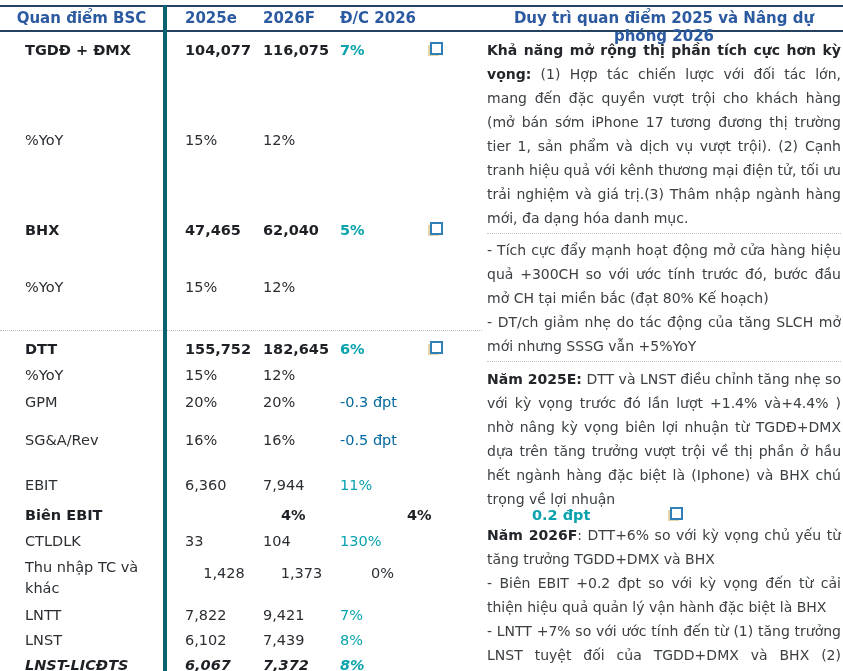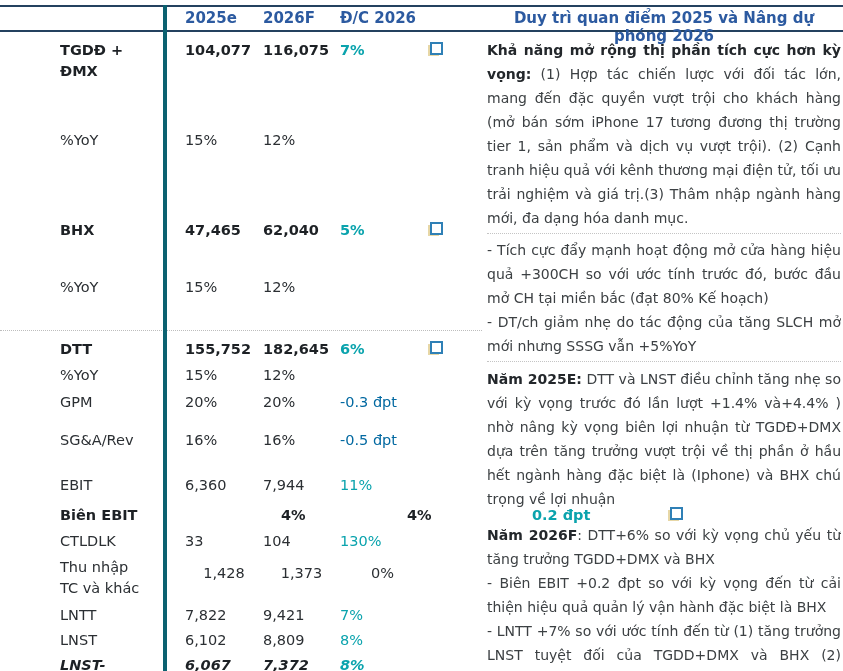--- a/index.html
+++ b/index.html
@@ -15,21 +15,21 @@
   .header-row { position:absolute; left:0; top:7px; width:843px; height:23px; font-size:15px; font-weight:bold; color:#2c5aa0; }
   .h-label { position:absolute; left:0; top:2px; width:163px; text-align:center; }
   .h-2025 { position:absolute; left:185px; top:2px; }
   .h-2026 { position:absolute; left:263px; top:2px; }
   .h-chg { position:absolute; left:340px; top:2px; }
   .h-comment { position:absolute; left:487px; top:2px; width:354px; text-align:center; }
 
   
   .ltable { position:absolute; left:0; top:30px; width:482px; font-size:14.5px; color:#2b2f33; }
   .trow { display:grid; grid-template-columns:163px 22px 78px 77px 85px 30px; align-items:start; }
-  .trow .lbl { padding-left:14px; padding-right:18px; line-height:21px;margin-left:46px; }
+  .trow .lbl { padding-left:25px; padding-right:18px; line-height:21px; }
   .trow .cell { line-height:21px; }
   .bold { font-weight:bold; color:#1d2125; }
   .chg-teal { color:#0aa3ad; }
   .chg-red { color:#0369a1; }
   .chg-dark { color:#2b2f33; }
 
   .r1 { height:90px; padding-top:10px; }
   .r2 { height:90px; padding-top:10px; }
   .r3 { height:57px; padding-top:10px; }
   .r4 { height:63px; padding-top:10px; }
@@ -59,20 +59,21 @@
   .dotted { border-top:1px dotted #c4c4c4; height:0; margin-top:3px; }
 </style>
 </head>
 <body>
 
 <div class="page">
   <div class="top-line"></div>
   <div class="header-underline"></div>
 
   <div class="header-row">
+    <div class="h-label">Quan điểm BSC</div>
     <div class="h-2025">2025e</div>
     <div class="h-2026">2026F</div>
     <div class="h-chg">Đ/C 2026</div>
     <div class="h-comment">Duy trì quan điểm 2025 và Nâng dự phóng 2026</div>
   </div>
 
   <div class="ltable">
     <div class="trow r1">
       <div class="lbl bold">TGDĐ + ĐMX</div>
         <div></div>
@@ -174,21 +175,21 @@
         <div></div>
       <div class="cell">7,822</div>
       <div class="cell">9,421</div>
       <div class="cell chg-teal">7%</div>
       <div class="cell"></div>
     </div>
     <div class="trow r14">
       <div class="lbl">LNST</div>
         <div></div>
       <div class="cell">6,102</div>
-      <div class="cell">8,809</div>
+      <div class="cell">7,439</div>
       <div class="cell chg-teal">8%</div>
       <div class="cell"></div>
     </div>
     <div class="trow r15">
       <div class="lbl bold">LNST-LICĐTS</div>
         <div></div>
       <div class="cell bold">6,067</div>
       <div class="cell bold">7,372</div>
       <div class="cell bold chg-teal">8%</div>
       <div class="cell"></div>

